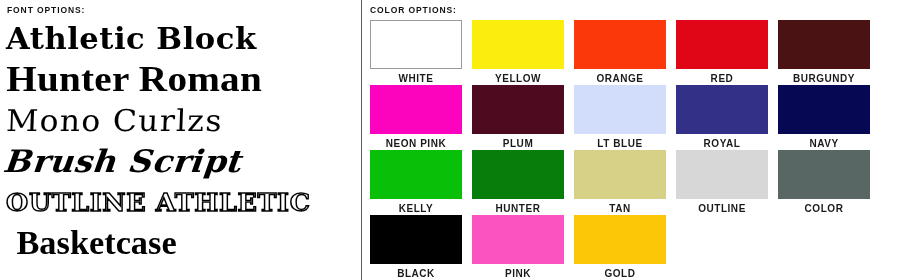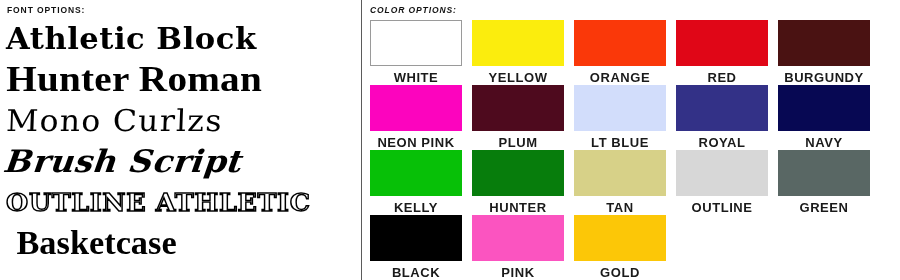--- a/index.html
+++ b/index.html
@@ -124,21 +124,20 @@
 
   
   .color-panel {
     flex: 1;
     box-sizing: border-box;
     padding: 5px 0 0 8px;
   }
   .color-panel .panel-heading {
     margin-left: 0;
     margin-bottom: 5px;
-    font-style: italic;
   }
   .swatch-grid {
     display: grid;
     grid-template-columns: repeat(5, 92px);
     grid-auto-rows: 65px;
     column-gap: 10px;
     row-gap: 0px;
   }
   .swatch-cell {
     display: flex;
@@ -147,21 +146,21 @@
   }
   .swatch-chip {
     width: 92px;
     height: 49px;
     box-sizing: border-box;
   }
   .swatch-chip.bordered {
     border: 1px solid #9a9a9a;
   }
   .swatch-label {
-    font-size: 13px;
+    font-size: 10px;
     font-weight: bold;
     letter-spacing: 0.55px;
     color: #1a1a1a;
     margin-top: 4px;
     text-align: center;
     font-family: "Liberation Sans", sans-serif;
   }
 </style>
 </head>
 <body>
@@ -238,21 +237,21 @@
         <div class="swatch-cell">
           <div class="swatch-chip" style="background: rgb(215, 209, 136);"></div>
           <div class="swatch-label">TAN</div>
         </div>
         <div class="swatch-cell">
           <div class="swatch-chip" style="background: rgb(215, 215, 215);"></div>
           <div class="swatch-label">OUTLINE</div>
         </div>
         <div class="swatch-cell">
           <div class="swatch-chip" style="background: rgb(89, 103, 100);"></div>
-          <div class="swatch-label">GREEN</div>
+          <div class="swatch-label">COLOR</div>
         </div>
         <div class="swatch-cell">
           <div class="swatch-chip" style="background: rgb(0, 0, 0);"></div>
           <div class="swatch-label">BLACK</div>
         </div>
         <div class="swatch-cell">
           <div class="swatch-chip" style="background: rgb(251, 84, 192);"></div>
           <div class="swatch-label">PINK</div>
         </div>
         <div class="swatch-cell">

